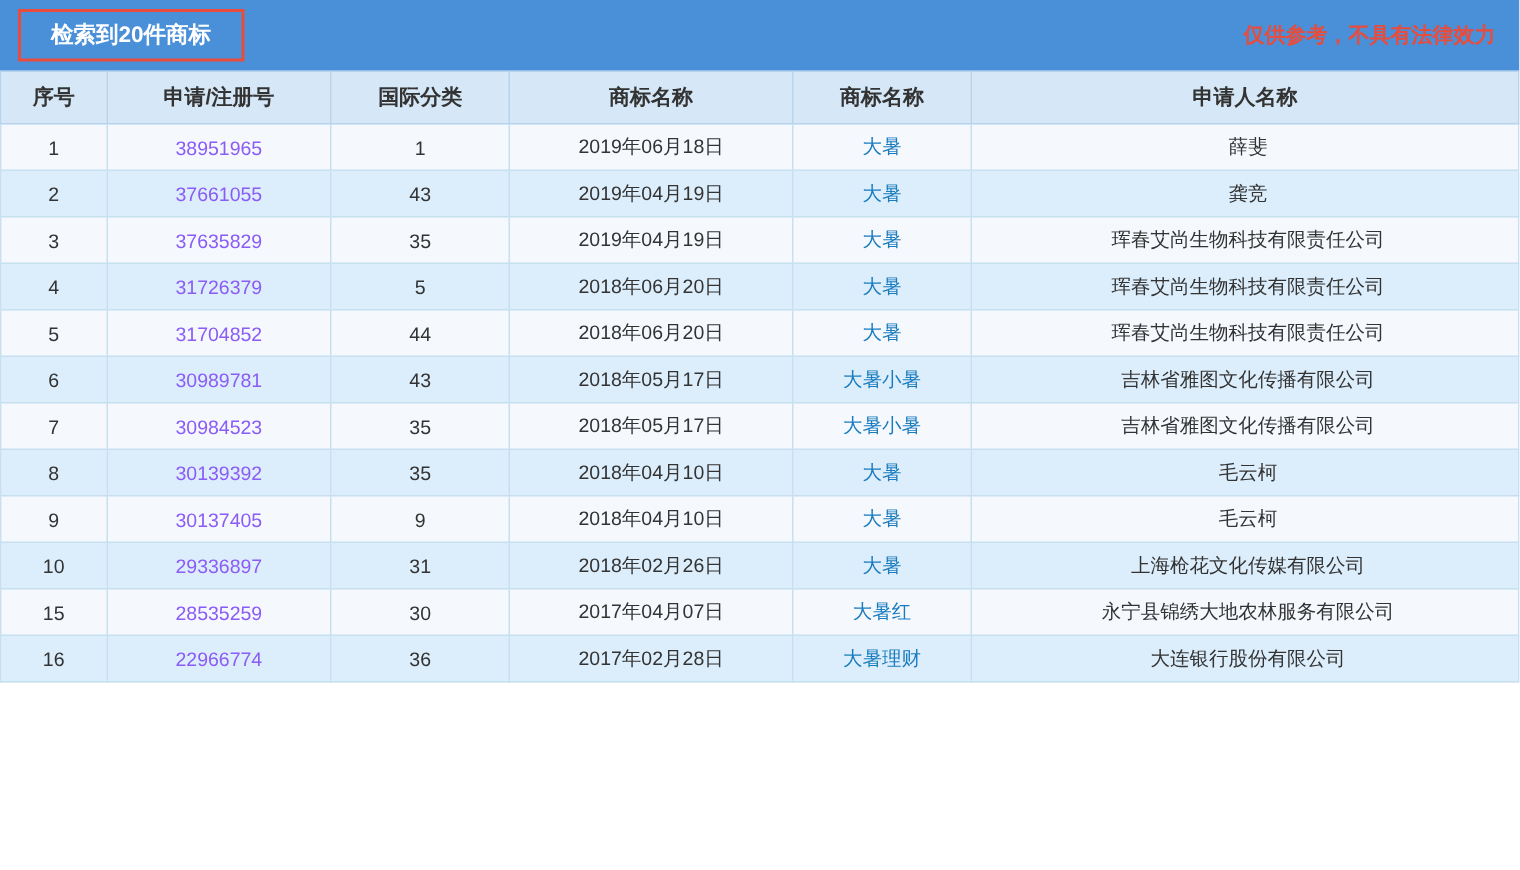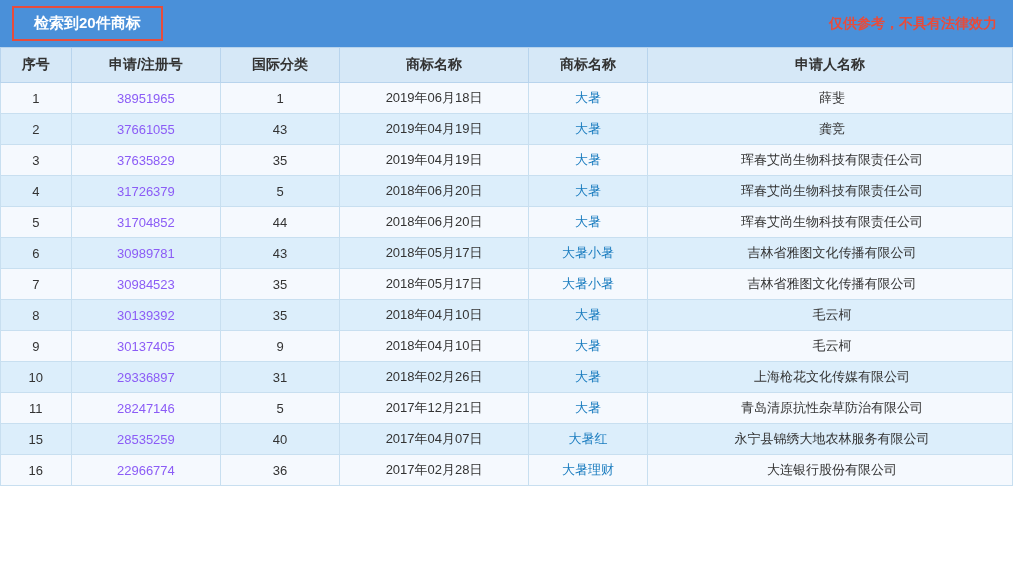--- a/index.html
+++ b/index.html
@@ -176,31 +176,23 @@
       </tr>
       <tr>
         <td class="seq">10</td>
         <td class="reg-no"><a href="#">29336897</a></td>
         <td>31</td>
         <td>2018年02月26日</td>
         <td><a href="#" class="trademark-link">大暑</a></td>
         <td class="applicant-col">上海枪花文化传媒有限公司</td>
       </tr>
       <tr>
-        <td class="seq">11</td>
-        <td class="reg-no"><a href="#">28247146</a></td>
-        <td>5</td>
-        <td>2017年12月21日</td>
-        <td><a href="#" class="trademark-link">大暑</a></td>
-        <td class="applicant-col">青岛清原抗性杂草防治有限公司</td>
-      </tr>
-      <tr>
         <td class="seq">15</td>
         <td class="reg-no"><a href="#">28535259</a></td>
-        <td>40</td>
+        <td>30</td>
         <td>2017年04月07日</td>
         <td><a href="#" class="trademark-link">大暑红</a></td>
         <td class="applicant-col">永宁县锦绣大地农林服务有限公司</td>
       </tr>
       <tr>
         <td class="seq">16</td>
         <td class="reg-no"><a href="#">22966774</a></td>
         <td>36</td>
         <td>2017年02月28日</td>
         <td><a href="#" class="trademark-link">大暑理财</a></td>

